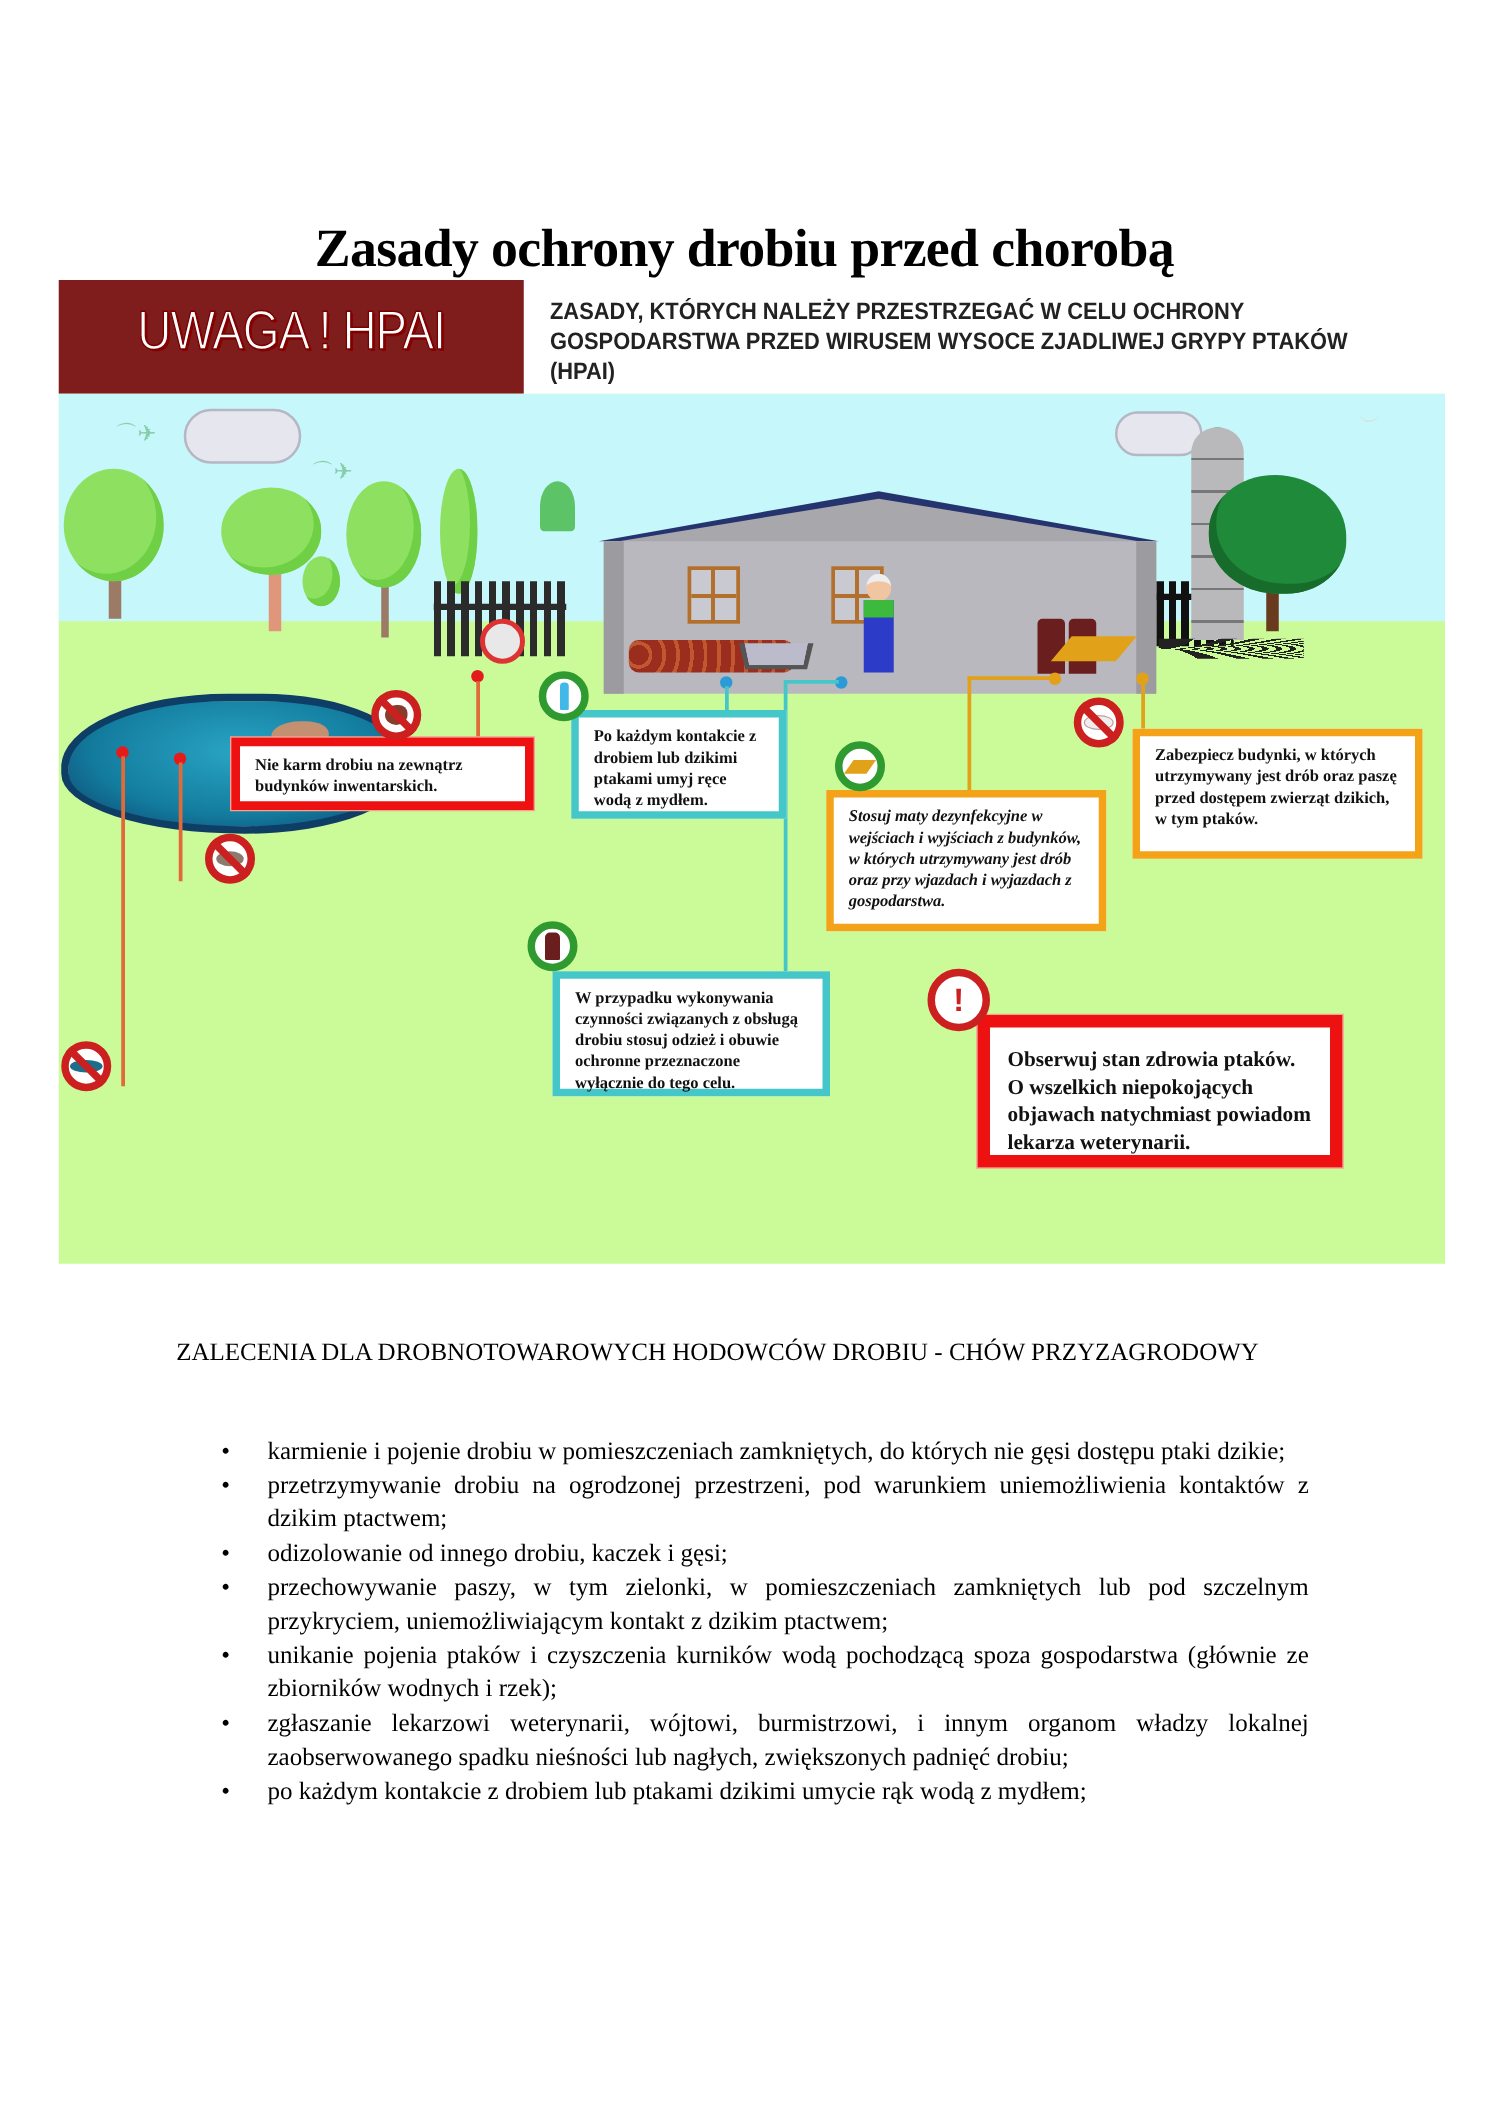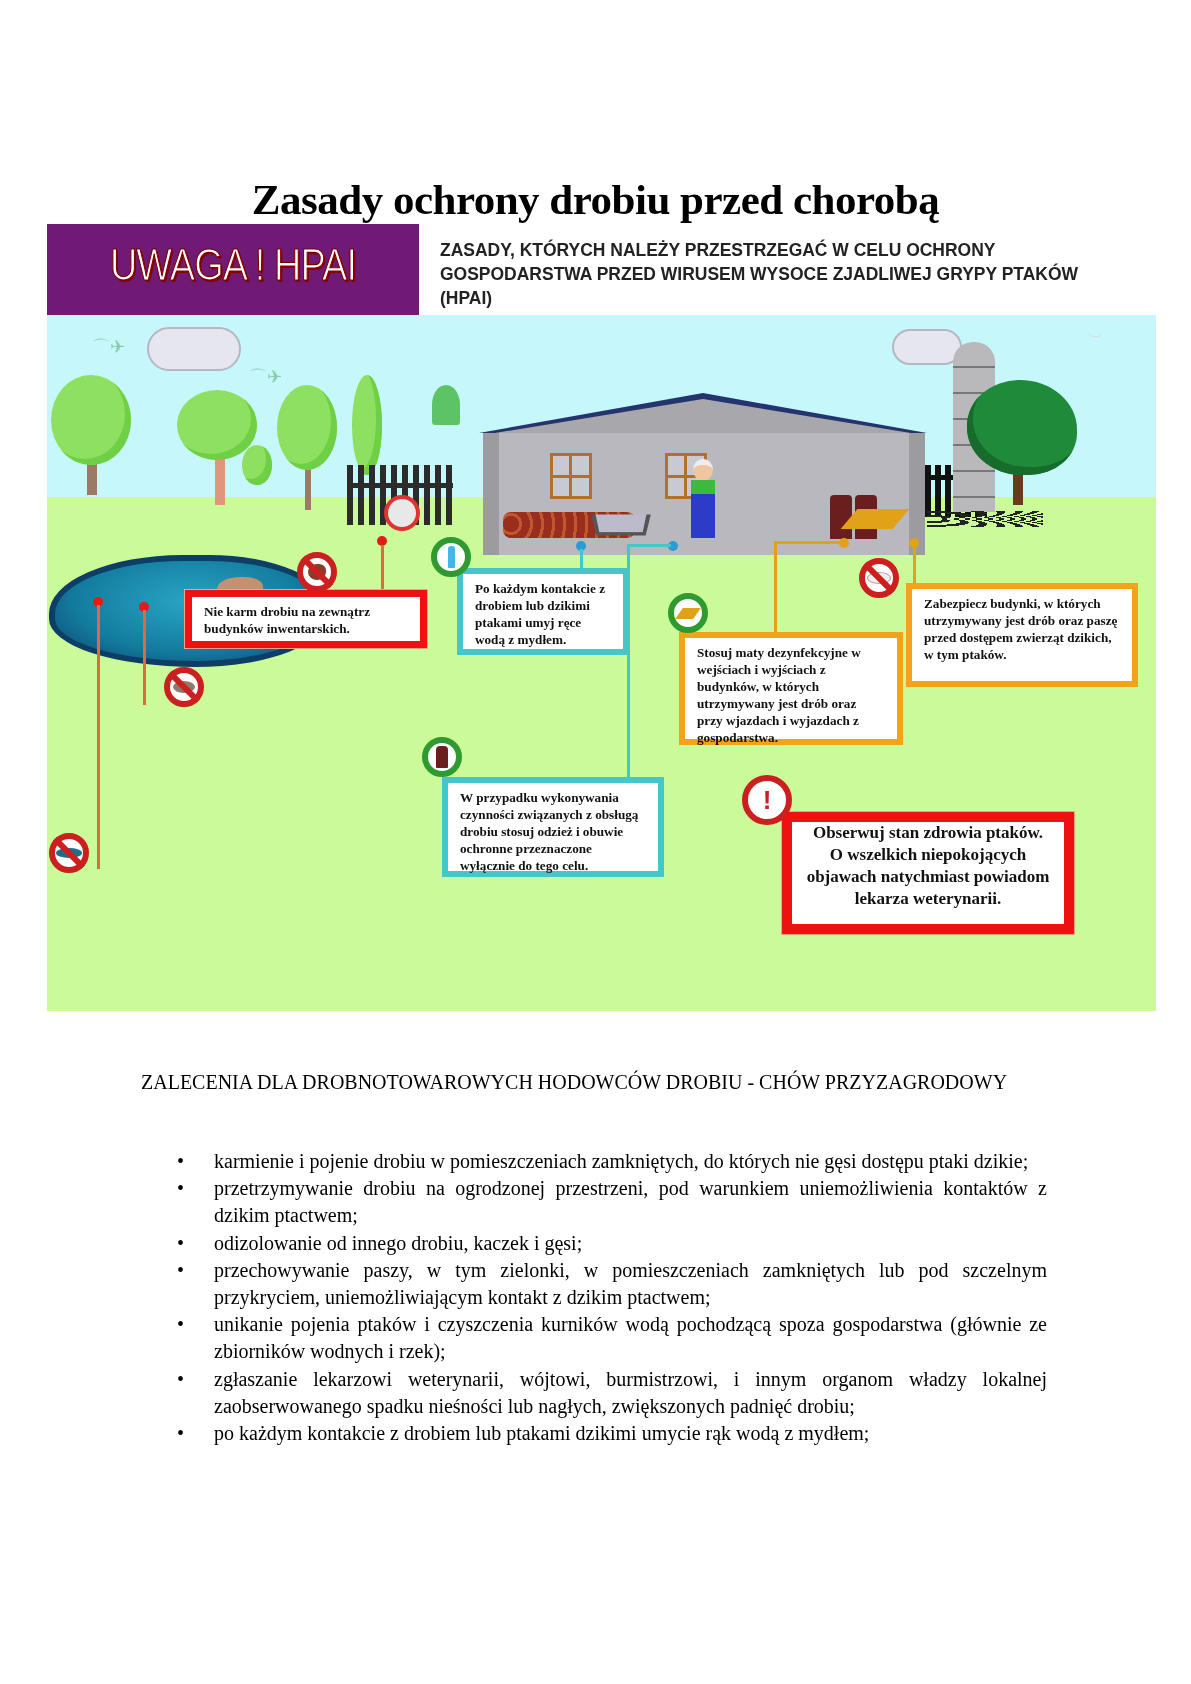--- a/index.html
+++ b/index.html
@@ -1,20 +1,20 @@
 <!DOCTYPE html>
 <html><head>
 <meta charset="utf-8">
 <style>
   html, body { margin:0; padding:0; background:#ffffff; }
   body { width:1191px; height:1684px; position:relative; overflow:hidden; font-family:"Liberation Serif", serif; color:#000; }
   .page-title { position:absolute; left:0; width:1191px; top:146px; text-align:center; font-family:"Liberation Serif", serif; font-weight:bold; font-size:43px; letter-spacing:-0.5px; }
 
   .poster { position:absolute; left:47px; top:224px; width:1109px; height:787px; }
-  .banner-red { position:absolute; left:0; top:0; width:372px; height:91px; background:#701a75; }
+  .banner-red { position:absolute; left:0; top:0; width:372px; height:91px; background:#7f1d1d; }
   .banner-red span { position:absolute; left:0; width:372px; top:16px; text-align:center; font-family:"Liberation Sans", sans-serif; font-size:44px; color:#fff; letter-spacing:-1px; transform:scaleX(0.86); -webkit-text-stroke:1.2px #7a0000; text-shadow:2px 2px 0 #800; }
   .banner-title { position:absolute; left:393px; top:14px; width:710px; font-family:"Liberation Sans", sans-serif; font-weight:bold; font-size:19px; line-height:24px; color:#222; transform:scaleX(0.92); transform-origin:left top; }
 
   .scene { position:absolute; left:0; top:91px; width:1109px; height:696px; background:#cbfb99; overflow:hidden; }
   .sky { position:absolute; left:0; top:0; width:1109px; height:182px; background:#c6f7fb; }
 
   .cloud { position:absolute; background:#e6e6ee; border:2px solid #b6b6c4; border-radius:40px; }
   .bird { position:absolute; font-size:18px; color:#8ca; }
 
   .tree-crown { position:absolute; background:#8ee060; border-radius:50%; box-shadow: inset -6px -6px 0 #6fcf45; }
@@ -43,21 +43,21 @@
   .feeder2 { position:absolute; left:547px; top:200px; width:46px; height:18px; border-bottom:4px solid #555; border-left:4px solid #555; border-right:4px solid #555; background:#bbc; transform:perspective(40px) rotateX(-20deg); }
 
   .line { position:absolute; width:3px; }
   .hline { position:absolute; height:3px; }
   .dot { position:absolute; width:10px; height:10px; border-radius:50%; }
 
   .callout { position:absolute; background:#fff; box-sizing:border-box; font-family:"Liberation Serif", serif; font-weight:bold; font-size:13.2px; line-height:17px; color:#111; padding:6px 12px; }
   .c-red { border:7px solid #ee1111; box-shadow:0 0 0 1px #f4a28a; }
   .c-teal { border:6px solid #45c7c9; }
   .c-orange { border:6px solid #f4a319; }
-  .c-big { font-size:17px; line-height:22px; padding:0 14px;text-align:center; }
+  .c-big { font-size:17px; line-height:22px; padding:15px 14px; }
 
   .badge { position:absolute; width:40px; height:40px; border-radius:50%; background:#fff; box-sizing:border-box; display:flex; align-items:center; justify-content:center; }
   .badge-no { border:6px solid #cc1f1f; }
   .badge-no::after { content:""; position:absolute; left:50%; top:50%; width:6px; height:40px; margin-left:-3px; margin-top:-20px; background:#cc1f1f; transform:rotate(-45deg); }
   .badge-ok { border:6px solid #2f9a2f; }
   .badge-alert { border:6px solid #cc1f1f; font-family:"Liberation Sans", sans-serif; font-weight:bold; font-size:26px; color:#cc1f1f; }
   .glyph { position:relative; z-index:0; }
   .g-hen { width:18px; height:16px; background:#8a3c2a; border-radius:50% 40% 50% 50%; }
   .g-goose { width:22px; height:12px; background:#8d7a6c; border-radius:50%; }
   .g-water { width:26px; height:10px; background:#1d6e8a; border-radius:50%; }
@@ -153,21 +153,21 @@
         <span class="glyph g-hen"></span>
       </div>
 
     <div class="callout c-teal" style="left:410px;top:253px;width:172px;height:87px;">
       <span>Po każdym kontakcie z drobiem lub dzikimi ptakami umyj ręce wodą z mydłem.</span>
     </div>
     <div class="badge badge-ok" style="left:384px;top:222px;">
         <span class="glyph g-bottle"></span>
       </div>
 
-    <div class="callout c-orange" style="left:632px;top:317px;width:224px;height:113px;">
+    <div class="callout c-orange" style="left:614px;top:317px;width:224px;height:113px;font-style:italic;">
       <span>Stosuj maty dezynfekcyjne w wejściach i wyjściach z budynków, w których utrzymywany jest drób oraz przy wjazdach i wyjazdach z gospodarstwa.</span>
     </div>
     <div class="badge badge-ok" style="left:621px;top:278px;">
         <span class="glyph g-mat"></span>
       </div>
 
     <div class="callout c-orange" style="left:859px;top:268px;width:232px;height:104px;">
       <span>Zabezpiecz budynki, w których utrzymywany jest drób oraz paszę przed dostępem zwierząt dzikich, w tym ptaków.</span>
     </div>
     <div class="badge badge-no" style="left:812px;top:243px;">

